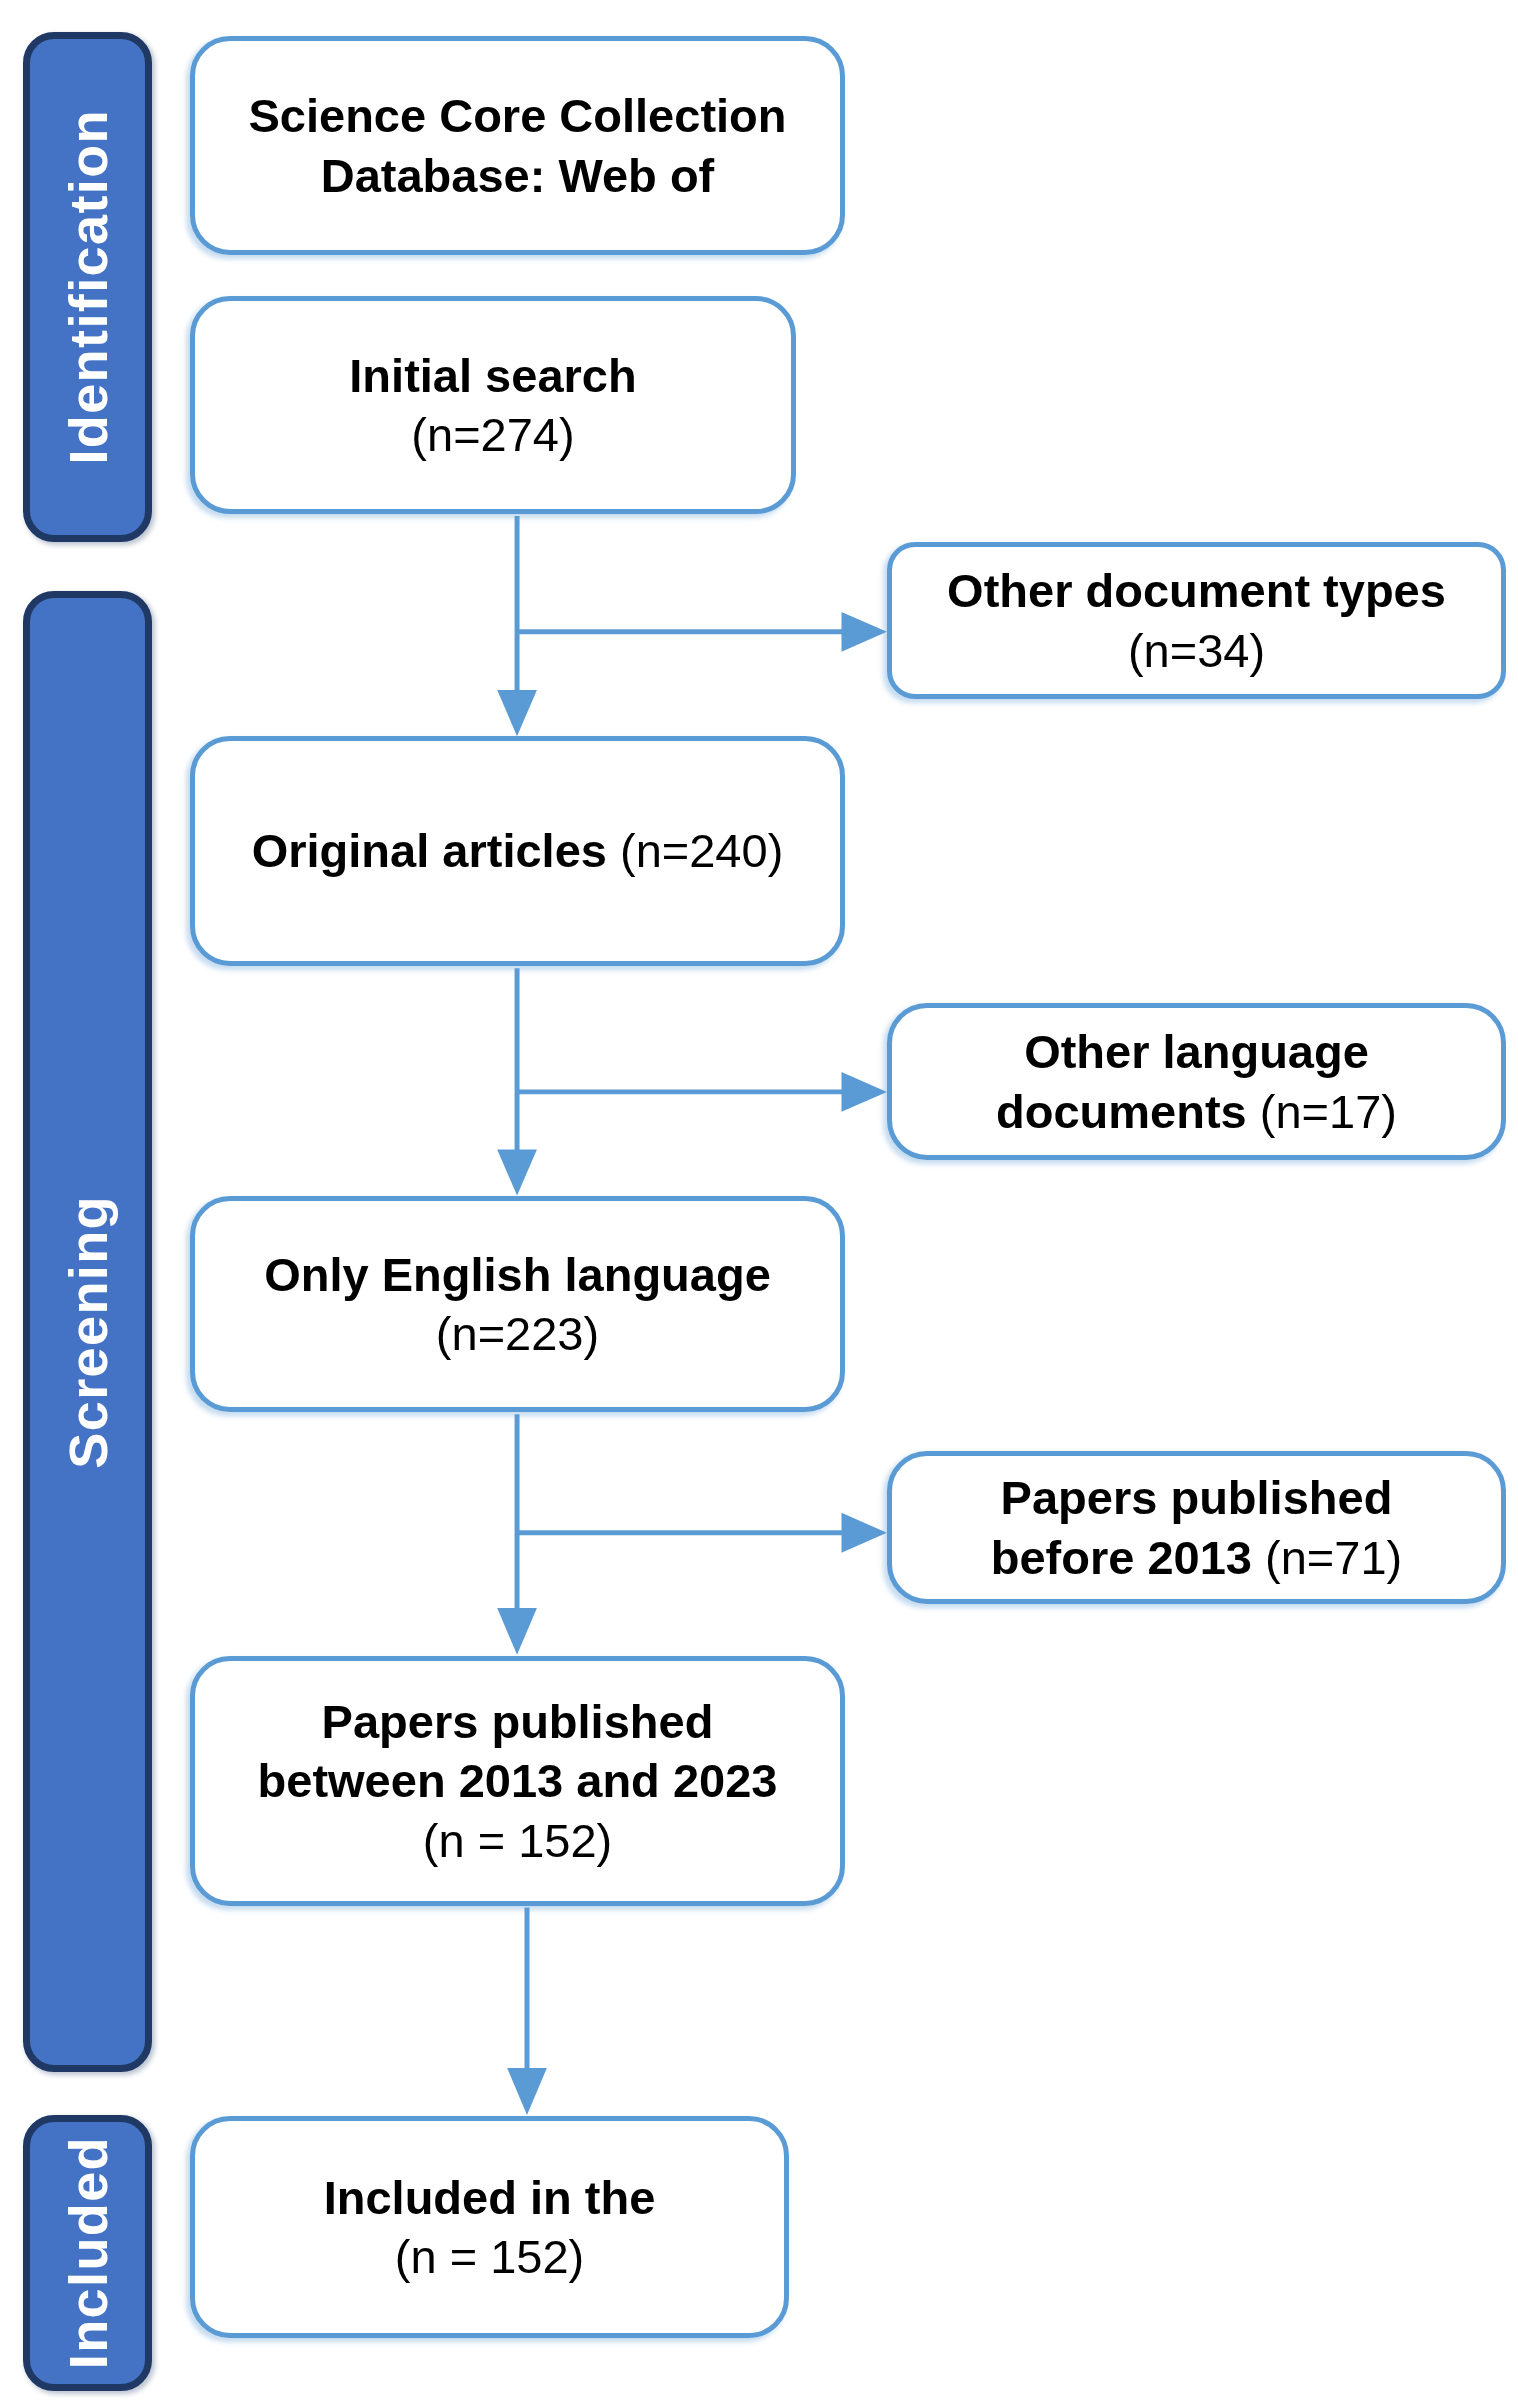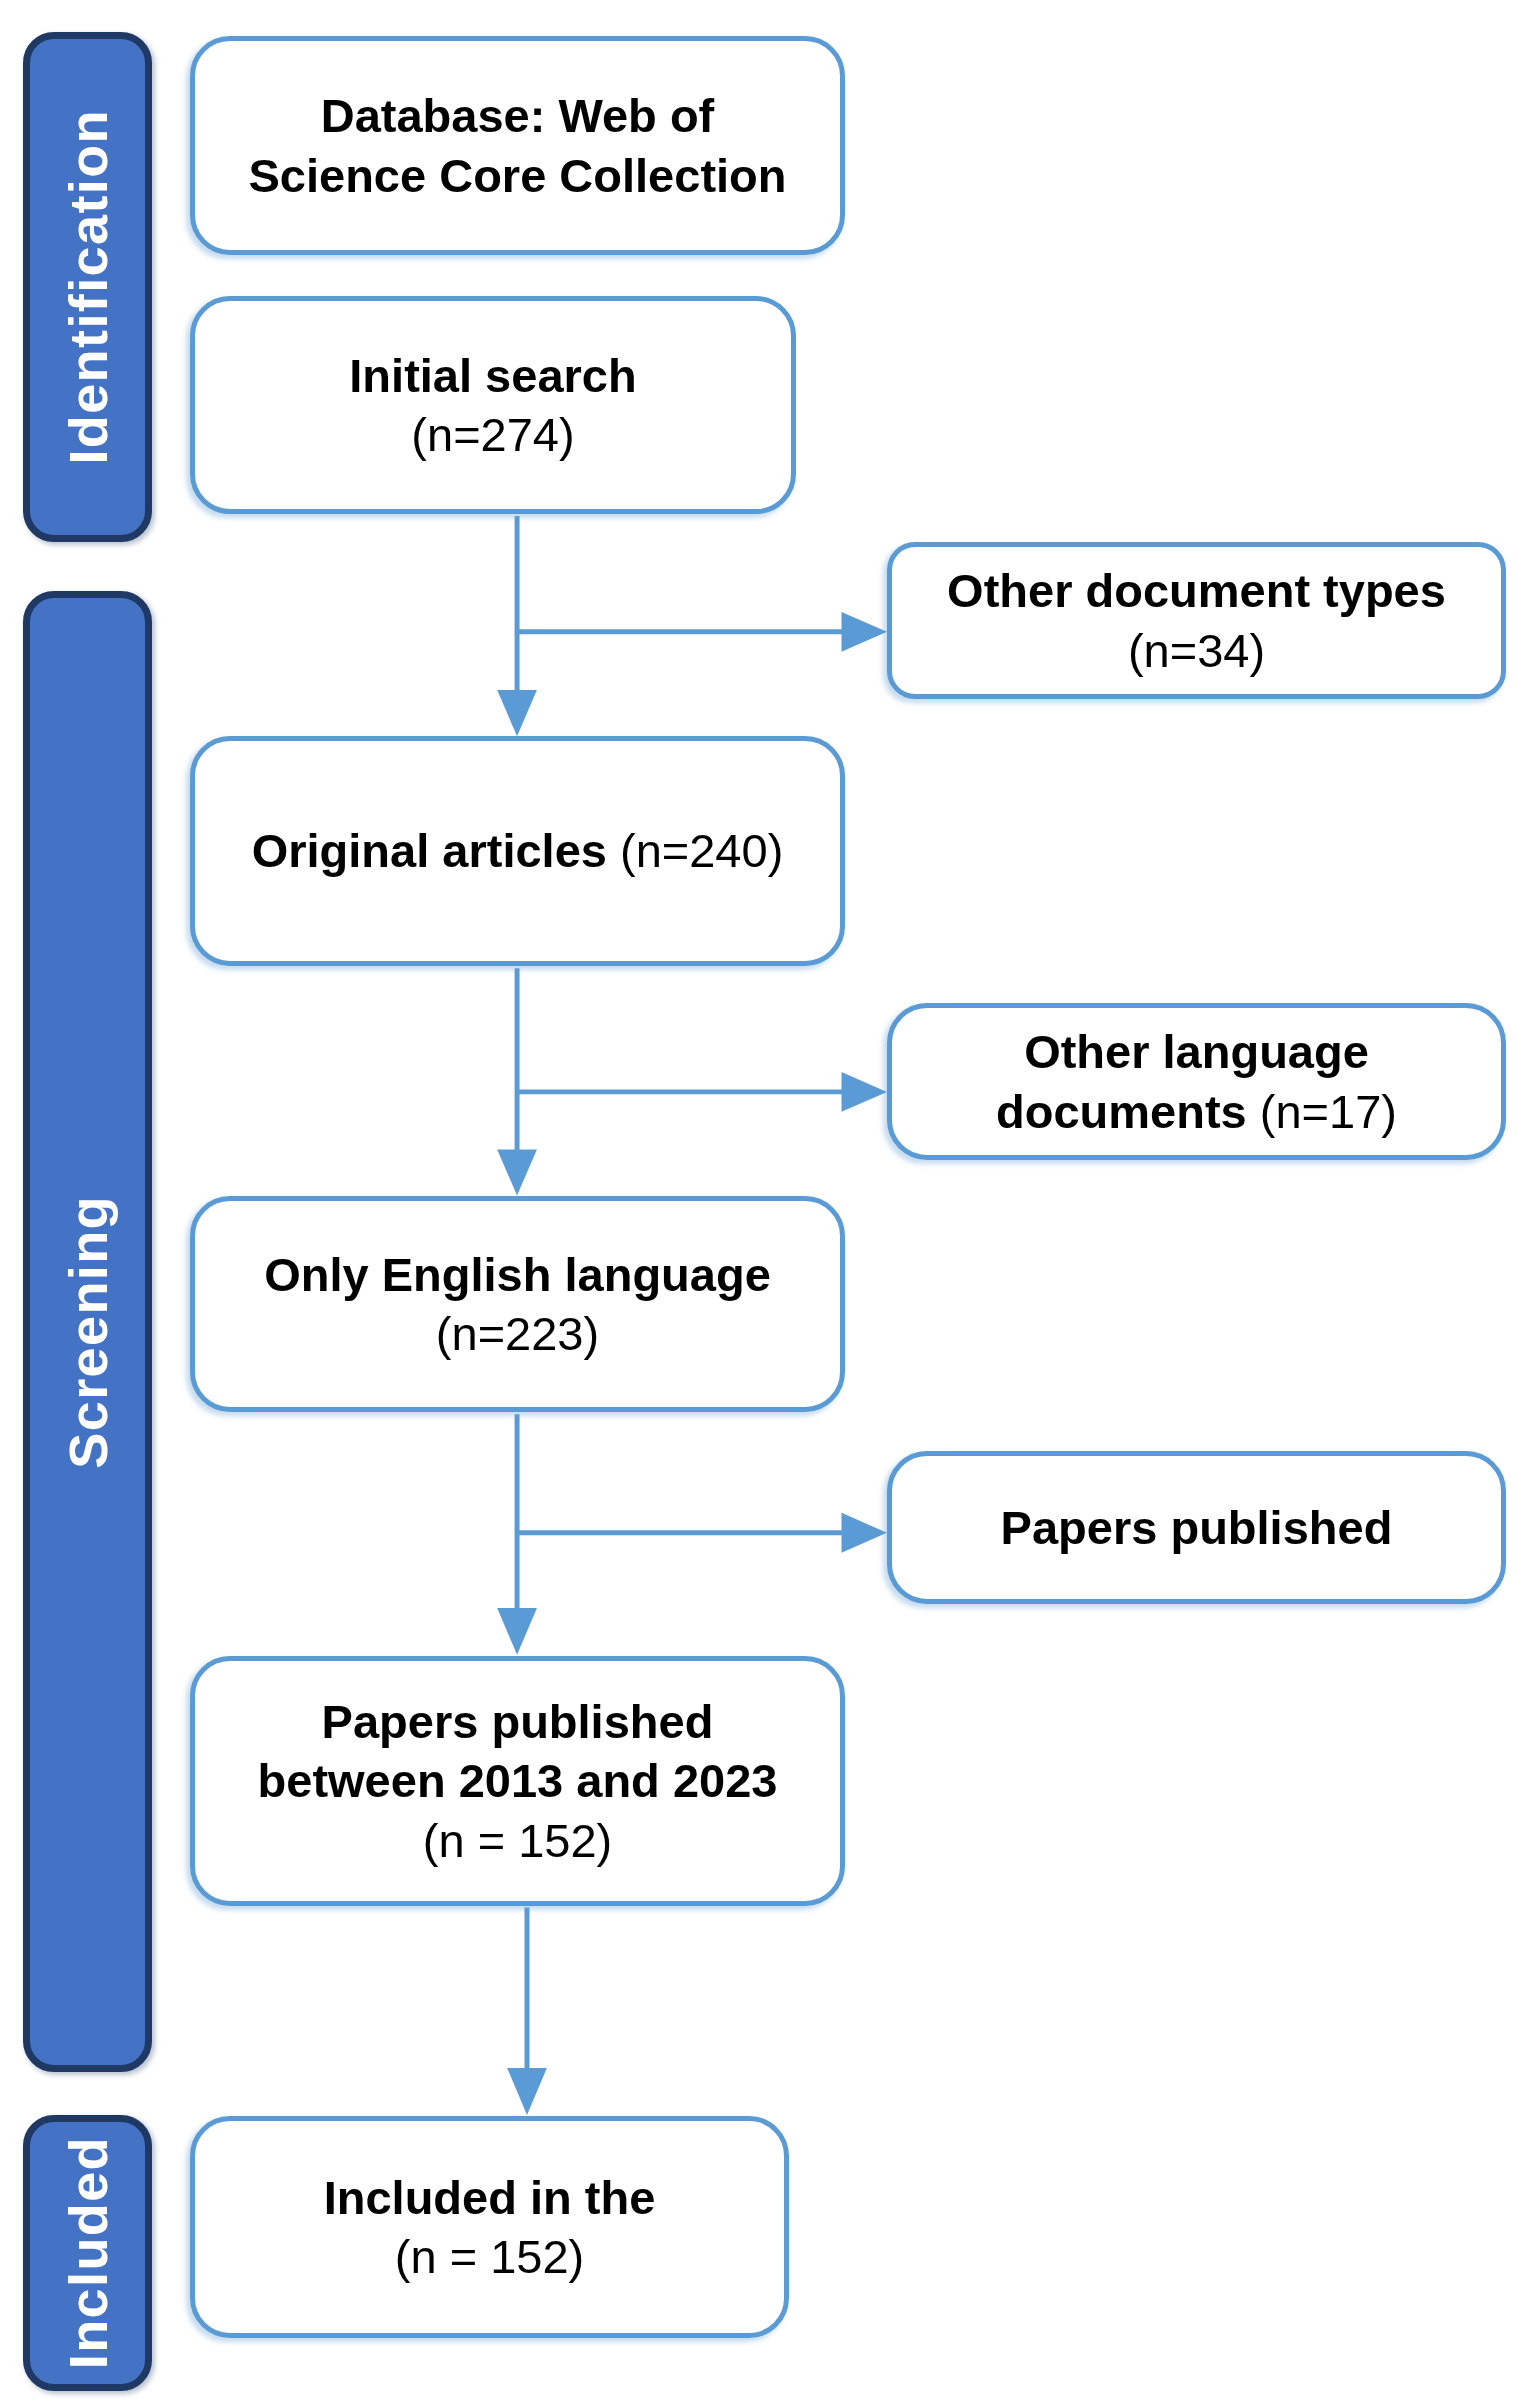--- a/index.html
+++ b/index.html
@@ -102,22 +102,22 @@
 
   <div class="sidebar" style="left:23px;top:591px;width:129px;height:1481px;">
     <span class="vlabel">Screening</span>
   </div>
 
   <div class="sidebar" style="left:23px;top:2115px;width:129px;height:276px;">
     <span class="vlabel">Included</span>
   </div>
 
   <div class="fbox" style="left:190px;top:36px;width:655px;height:219px;">
+    <div class="line b">Science Core Collection</div>
     <div class="line b">Database: Web of</div>
-    <div class="line b">Science Core Collection</div>
   </div>
 
   <div class="fbox" style="left:190px;top:296px;width:606px;height:218px;">
     <div class="line b">Initial search</div>
     <div class="line">(n=274)</div>
   </div>
 
   <div class="fbox" style="left:190px;top:736px;width:655px;height:230px;">
     <div class="line">
       <span class="b">Original articles</span><span> (n=240)</span>
@@ -147,16 +147,19 @@
 
   <div class="fbox" style="left:887px;top:1003px;width:619px;height:157px;">
     <div class="line b">Other language</div>
     <div class="line">
       <span class="b">documents</span><span> (n=17)</span>
     </div>
   </div>
 
   <div class="fbox" style="left:887px;top:1451px;width:619px;height:153px;">
     <div class="line b">Papers published</div>
+    <div class="line">
+      <span class="b">before 2013</span><span> (n=71)</span>
+    </div>
   </div>
 
 </div>
 
 
 </body></html>

